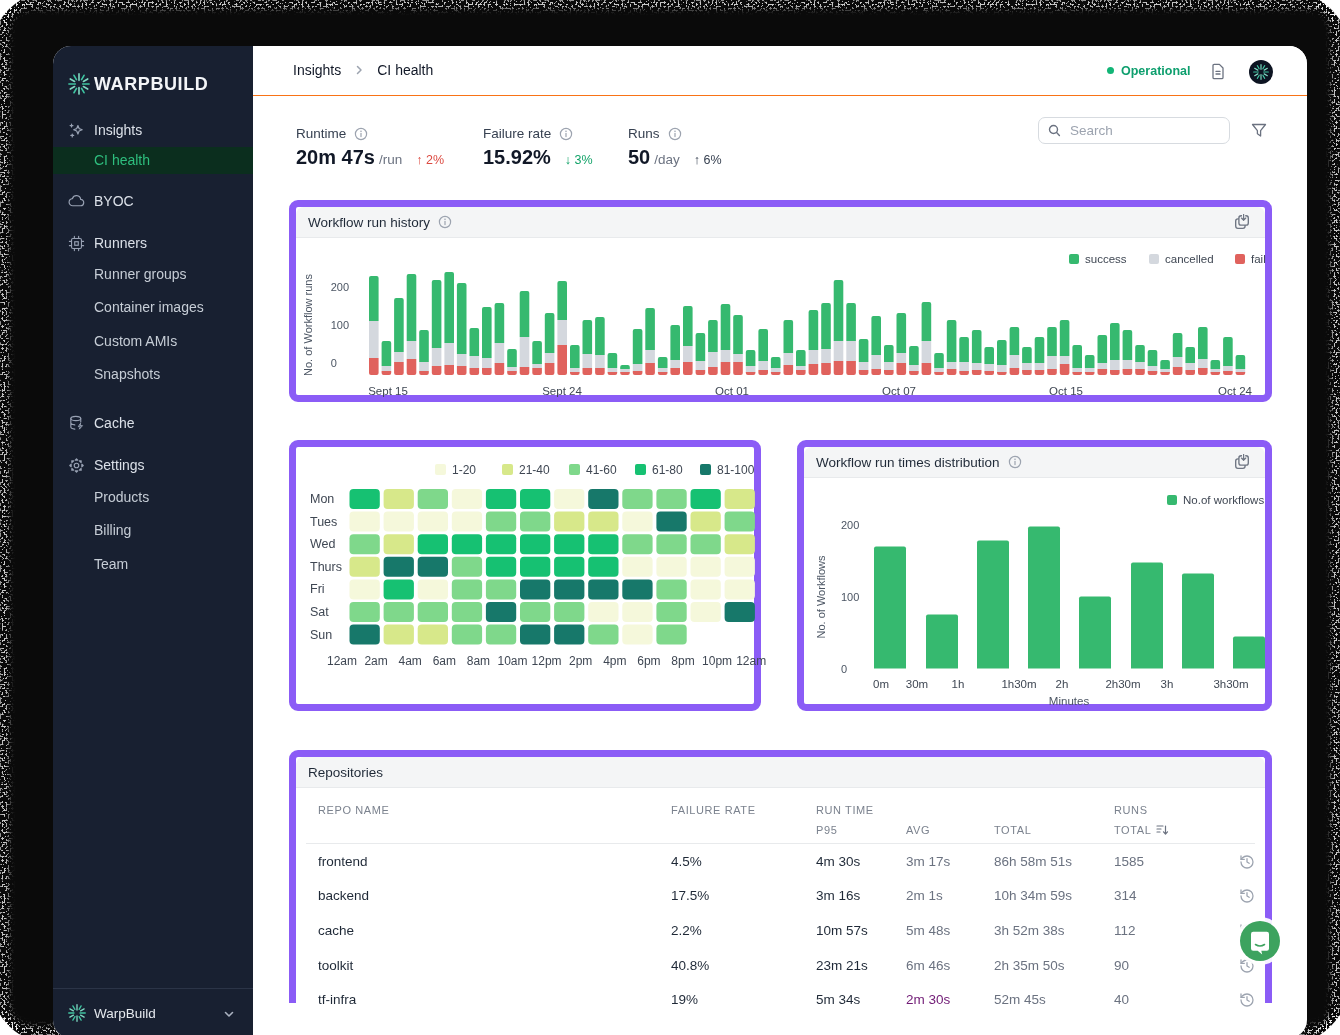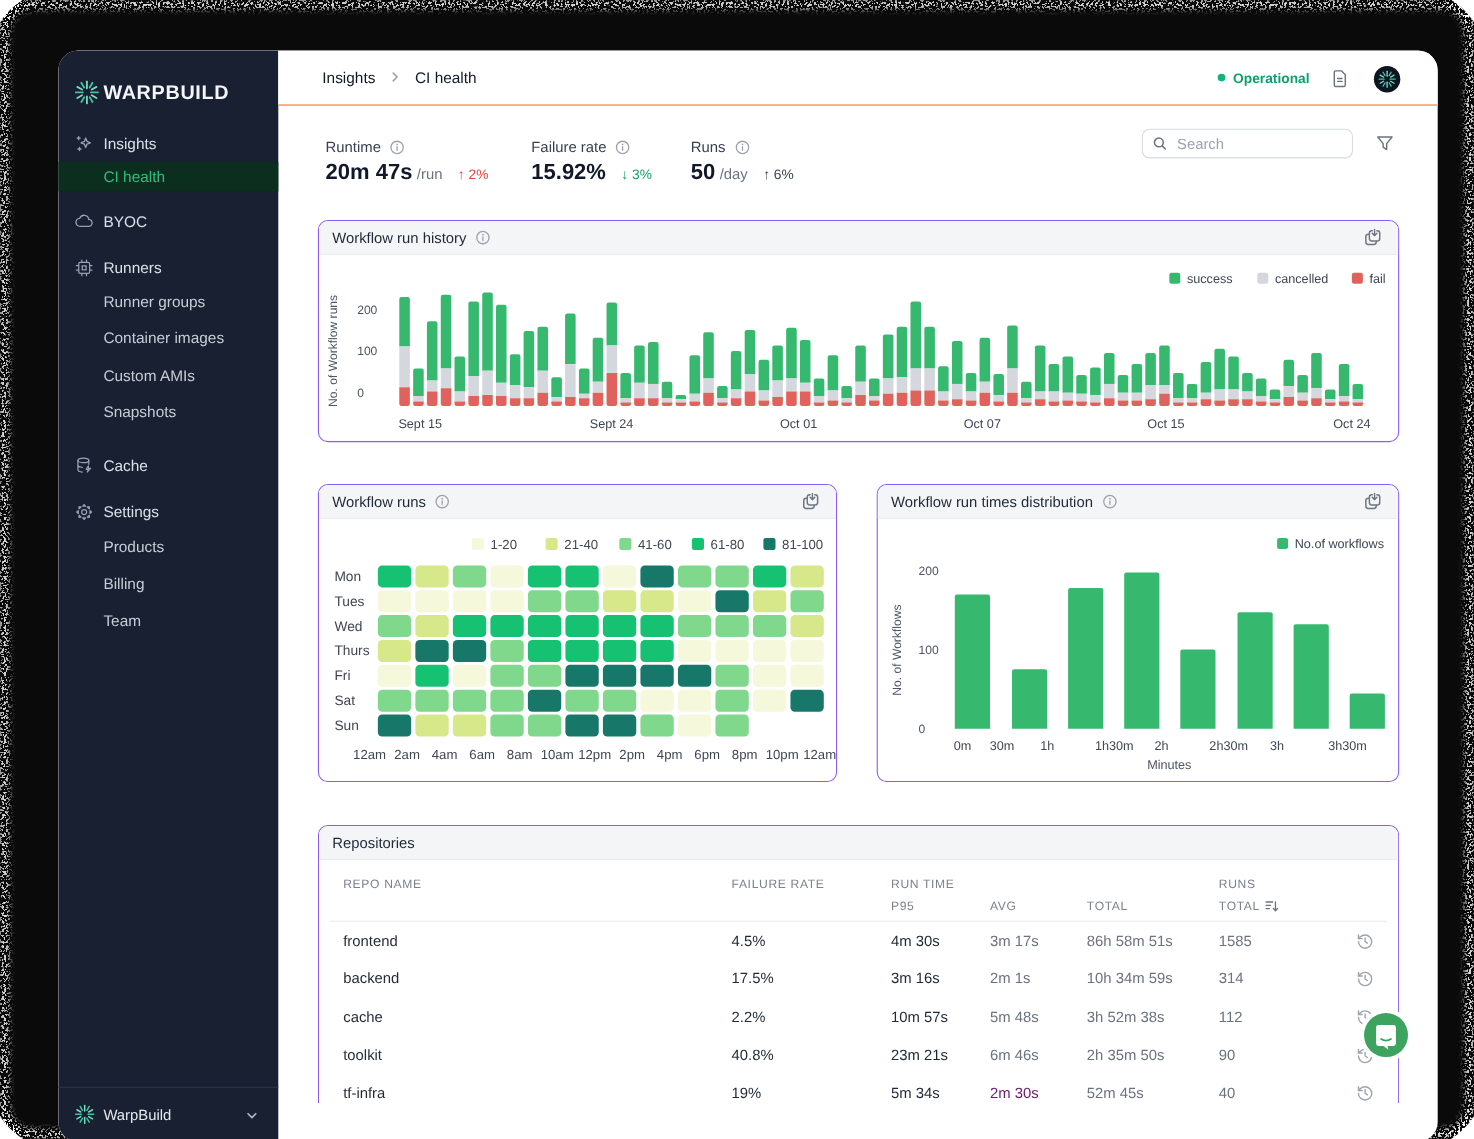--- a/index.html
+++ b/index.html
@@ -13,21 +13,21 @@
 .nav-sub{position:absolute;left:41px;color:#c6cdd6;font-size:14px}
 .active-row{position:absolute;left:0;top:101px;width:200px;height:27px;background:#0b2e1e}
 .active-row span{position:absolute;left:41px;top:5px;color:#2ebe7e;font-size:14px}
 .side-footer{position:absolute;left:0;bottom:0;width:200px;height:50px;border-top:1px solid #2b3447}
 .main{position:absolute;left:200px;top:0;right:0;height:100%}
 .hdr{position:absolute;left:0;top:0;right:0;height:50px;background:#fff;border-bottom:1px solid #f97316}
 .crumb{position:absolute;left:40px;top:16px;font-size:14px;color:#111827;font-weight:500;display:flex;align-items:center}
 .crumb .sep{color:#9ca3af;margin:0 12px;font-size:13px}
 .oper{position:absolute;top:18px;left:854px;font-size:12.5px;font-weight:700;color:#0e9f6e}
 .oper .dot{display:inline-block;width:7px;height:7px;border-radius:50%;background:#12b576;margin-right:7px;vertical-align:1px}
-.card{position:absolute;background:#fff;border:1px solid #8b5cf6;border-radius:9px}
+.card{position:absolute;background:#fff;border:7px solid #8b5cf6;border-radius:9px}
 .card-h{height:31px;background:#f4f5f6;border-bottom:1px solid #e8eaec;border-radius:8px 8px 0 0;display:flex;align-items:center;padding:0 12px;font-size:13.5px;font-weight:500;color:#1f2937}
 .card-h .info{margin-left:8px}
 .card-h .exp{margin-left:auto;display:flex;margin-right:3px}
 .stat{position:absolute;top:80px}
 .stat .lbl{font-size:13.5px;color:#374151;font-weight:500;display:flex;align-items:center}
 .stat .lbl .info{margin-left:8px}
 .stat .val{margin-top:5px;font-size:20px;font-weight:bold;color:#111827;display:flex;align-items:baseline}
 .stat .unit{font-size:13.5px;color:#6b7280;font-weight:400;margin-left:4px}
 .stat .delta{font-size:12.5px;font-weight:500;margin-left:14px}
 </style></head><body>
@@ -427,32 +427,20 @@
           <path d="M939.6 134.0 h9.6 v1.0 q0 2 -2 2 h-5.6 q-2 0 -2 -2 z" fill="#e0625d"></path>
           <text x="92" y="157" font-size="11.5" fill="#3f4753" text-anchor="middle">Sept 15</text>
           <text x="266" y="157" font-size="11.5" fill="#3f4753" text-anchor="middle">Sept 24</text>
           <text x="436" y="157" font-size="11.5" fill="#3f4753" text-anchor="middle">Oct 01</text>
           <text x="603" y="157" font-size="11.5" fill="#3f4753" text-anchor="middle">Oct 07</text>
           <text x="770" y="157" font-size="11.5" fill="#3f4753" text-anchor="middle">Oct 15</text>
           <text x="939" y="157" font-size="11.5" fill="#3f4753" text-anchor="middle">Oct 24</text>
         </svg>
 </div>
 <div class="card" style="left:36px;top:394px;width:472px;height:271px">
-<div class="card-h">Workflow runs<svg class="info" width="14" height="14" viewBox="0 0 14 14">
-            <circle cx="7" cy="7" r="5.6" fill="none" stroke="#9ca3af" stroke-width="1.2"></circle>
-            <line x1="7" y1="6.4" x2="7" y2="9.6" stroke="#9ca3af" stroke-width="1.2" stroke-linecap="round"></line>
-            <circle cx="7" cy="4.3" r="0.8" fill="#9ca3af"></circle>
-          </svg><span class="exp">
-            <svg width="16" height="16" viewBox="0 0 16 16" fill="none" stroke-linecap="round" stroke-linejoin="round">
-              <rect x="1.7" y="4.9" width="9.4" height="9.4" rx="2.2" stroke="#6f7683" stroke-width="1.35"></rect>
-              <rect x="4.9" y="1.7" width="9.4" height="9.4" rx="2.2" fill="#f4f5f6" stroke="#6f7683" stroke-width="1.35"></rect>
-              <path d="M9.6 0.4 v5.6" stroke="#fff" stroke-width="3.2"></path>
-              <path d="M9.6 0.4 v5.6 M7.5 4.1 l2.1 2.1 2.1 -2.1" stroke="#6f7683" stroke-width="1.35"></path>
-            </svg>
-          </span></div>
 <svg width="472" height="240" viewBox="0 0 472 240" font-family="Liberation Sans, sans-serif">
           <rect x="139" y="17" width="11" height="11" rx="2" fill="#f5f8db"></rect>
           <text x="156" y="27" font-size="12" fill="#3f4753">1-20</text>
           <rect x="206" y="17" width="11" height="11" rx="2" fill="#d7e88a"></rect>
           <text x="223" y="27" font-size="12" fill="#3f4753">21-40</text>
           <rect x="273" y="17" width="11" height="11" rx="2" fill="#7fd88b"></rect>
           <text x="290" y="27" font-size="12" fill="#3f4753">41-60</text>
           <rect x="339" y="17" width="11" height="11" rx="2" fill="#16c172"></rect>
           <text x="356" y="27" font-size="12" fill="#3f4753">61-80</text>
           <rect x="404" y="17" width="11" height="11" rx="2" fill="#17786a"></rect>

